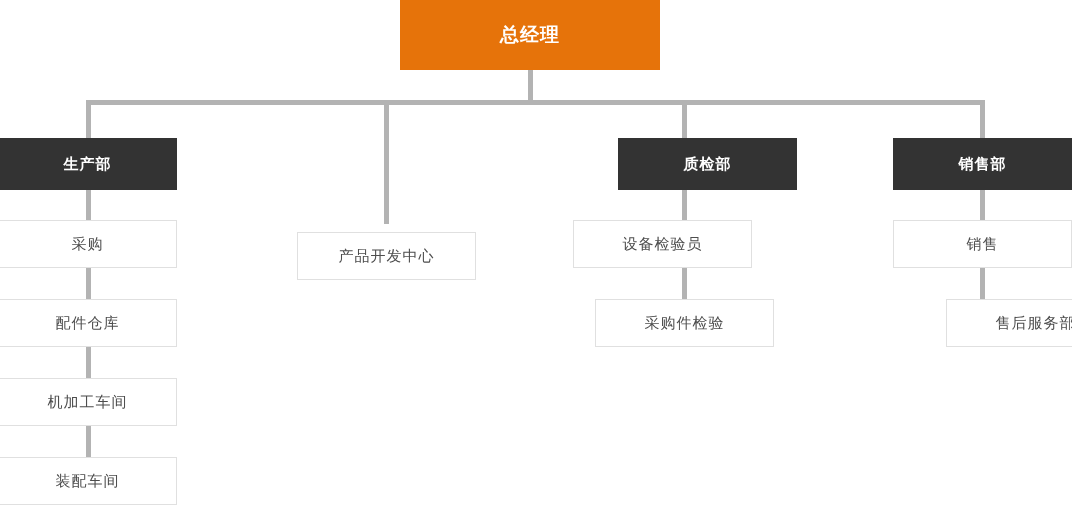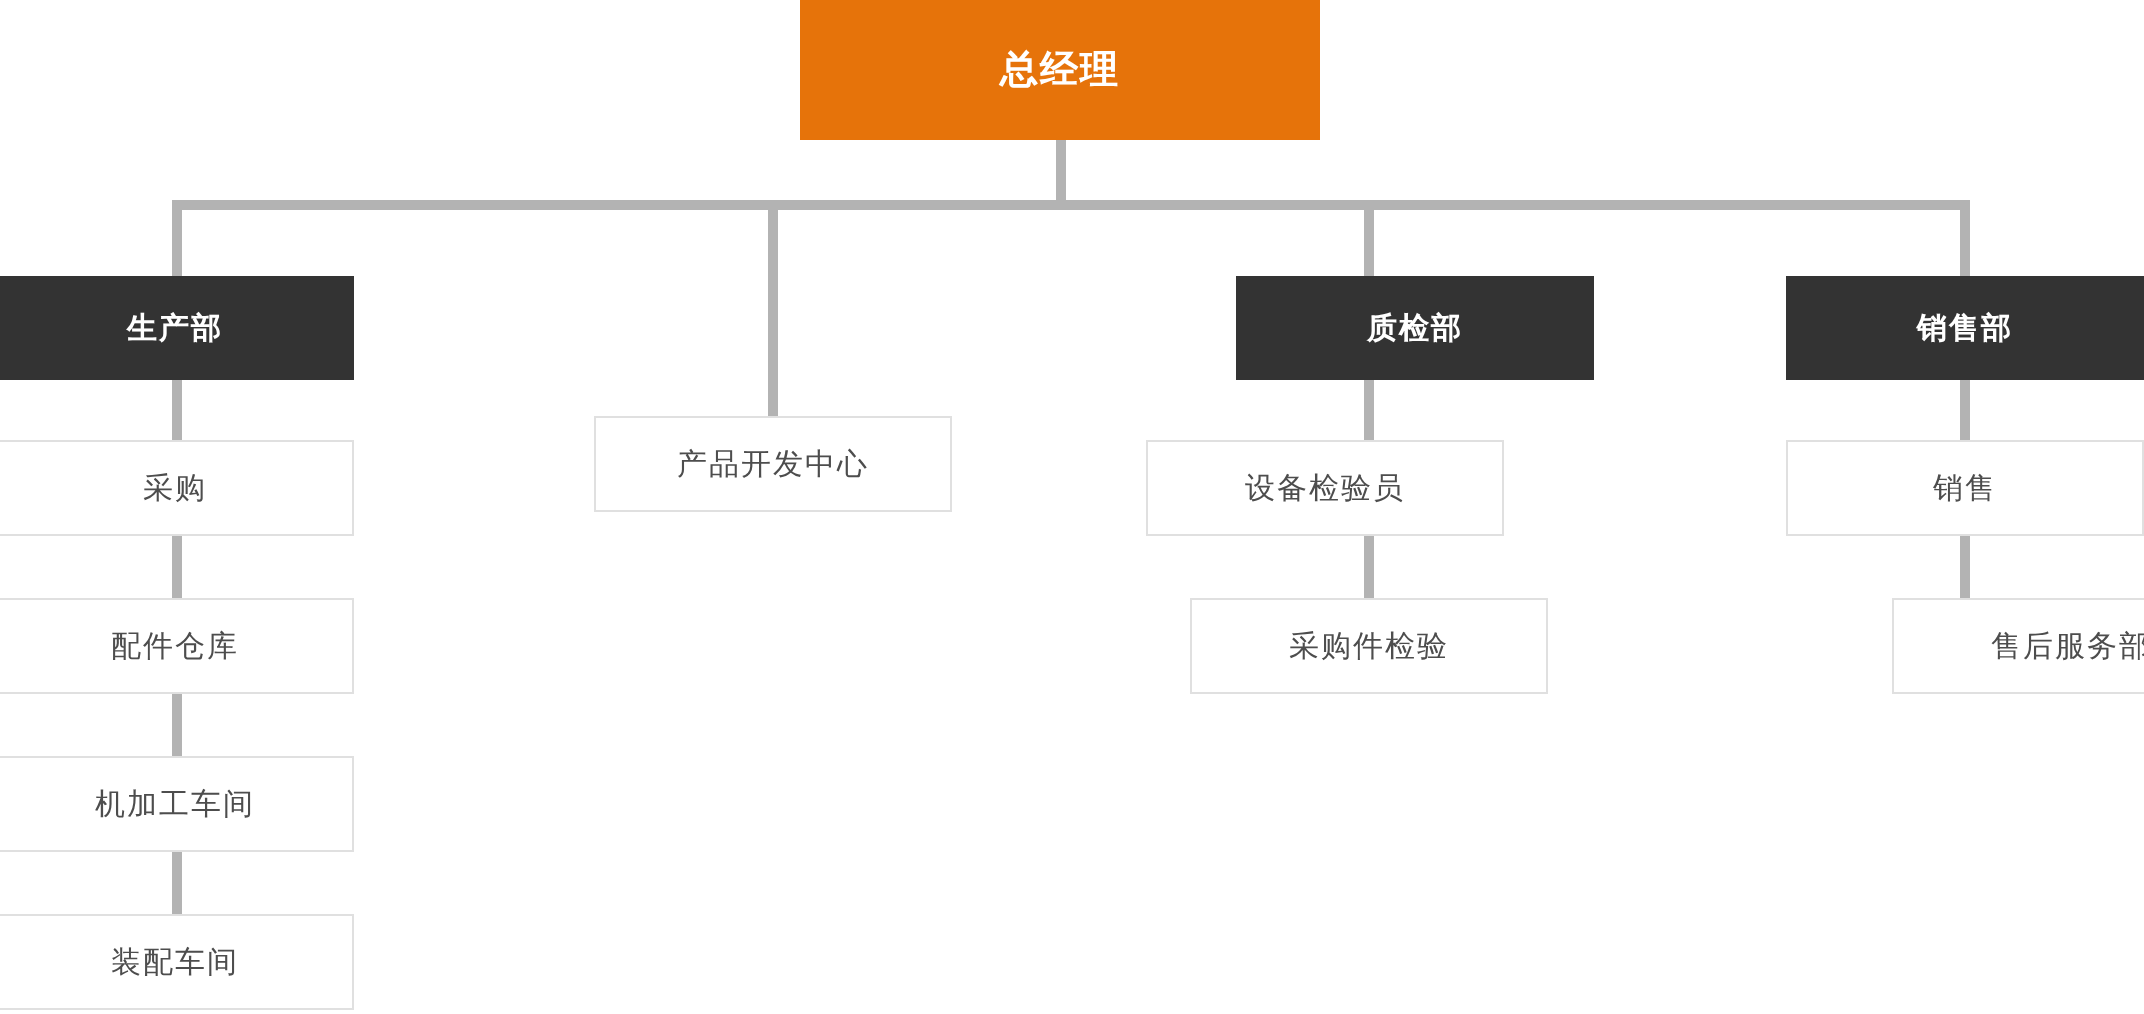--- a/index.html
+++ b/index.html
@@ -73,21 +73,21 @@
   <div class="conn v" style="left:980px; top:100px; height:202px;"></div>
 
   <div class="box root" style="left:400px; top:0px;">总经理</div>
 
   <div class="box dept" style="left:-2px; top:138px;">生产部</div>
   <div class="box child" style="left:-2px; top:220px;">采购</div>
   <div class="box child" style="left:-2px; top:299px;">配件仓库</div>
   <div class="box child" style="left:-2px; top:378px;">机加工车间</div>
   <div class="box child" style="left:-2px; top:457px;">装配车间</div>
 
-  <div class="box child" style="left:297px; top:208px;">产品开发中心</div>
+  <div class="box child" style="left:297px; top:232px;">产品开发中心</div>
 
   <div class="box dept" style="left:595px; top:138px;margin-left:23px;">质检部</div>
   <div class="box child" style="left:573px; top:220px;">设备检验员</div>
   <div class="box dept" style="left:893px; top:138px;">销售部</div>
 
   <div class="box child" style="left:595px; top:299px;">采购件检验</div>
   <div class="box child" style="left:893px; top:220px;">销售</div>
   <div class="box child" style="left:946px; top:299px;">售后服务部</div>
 
 </div>

